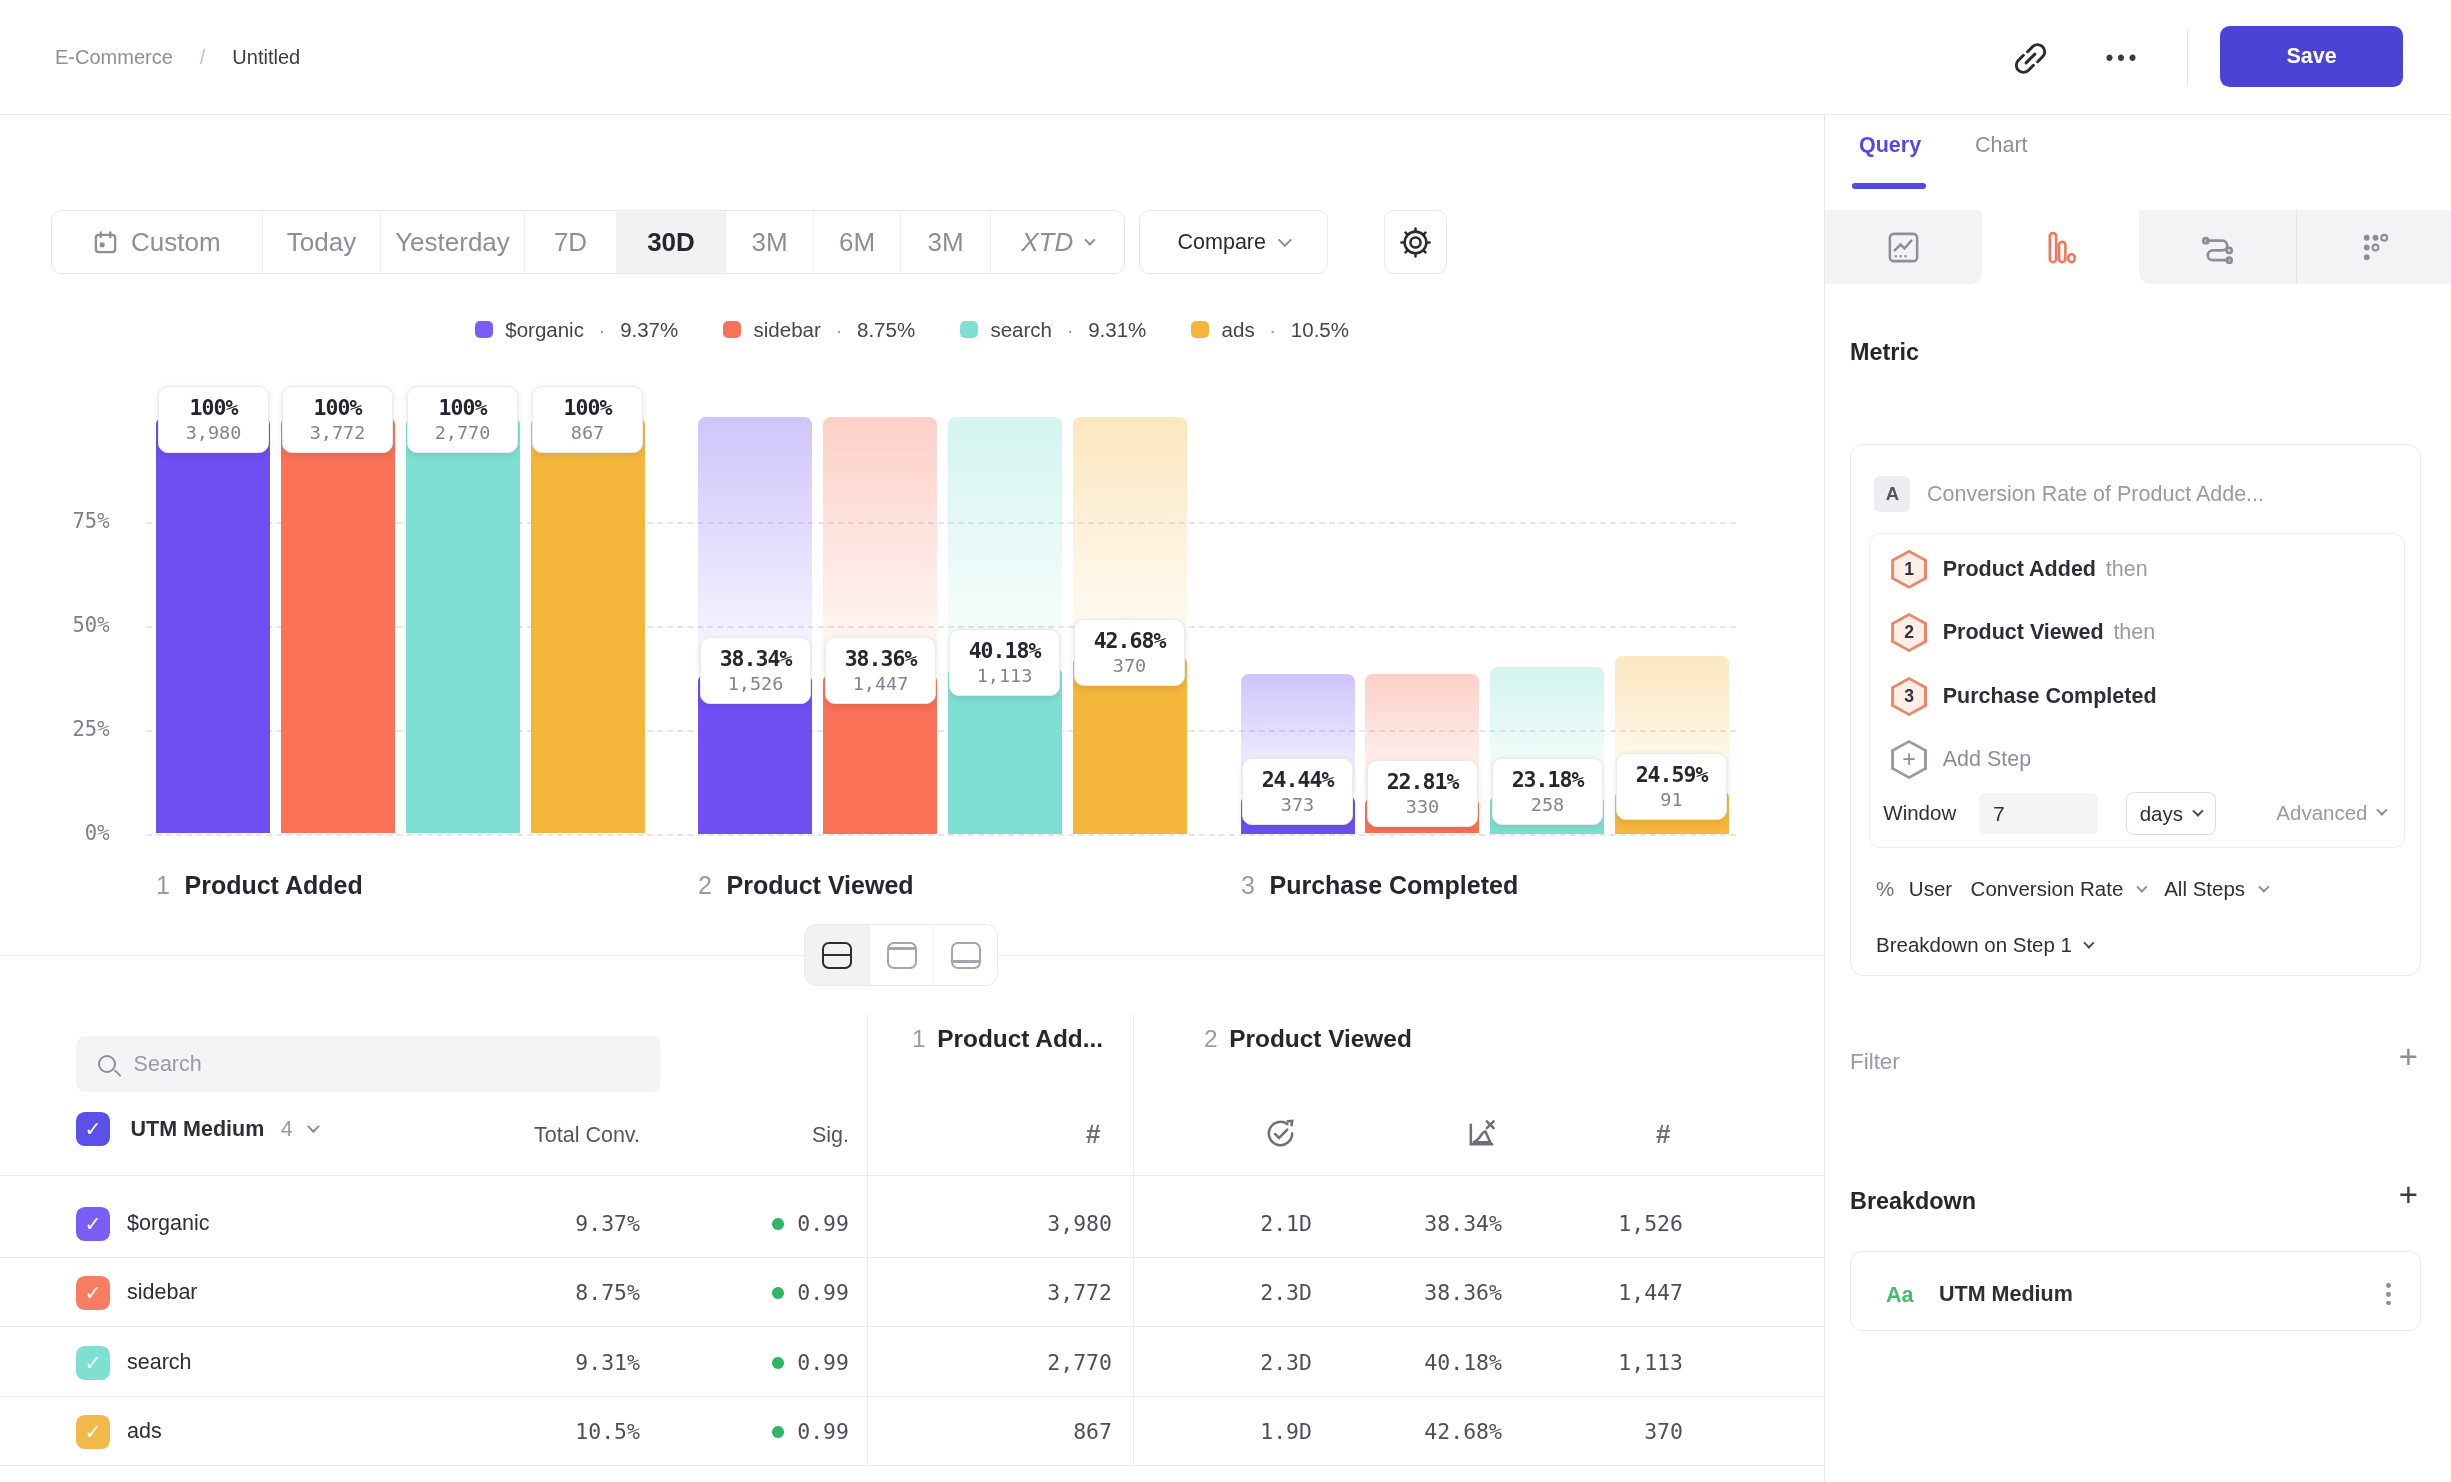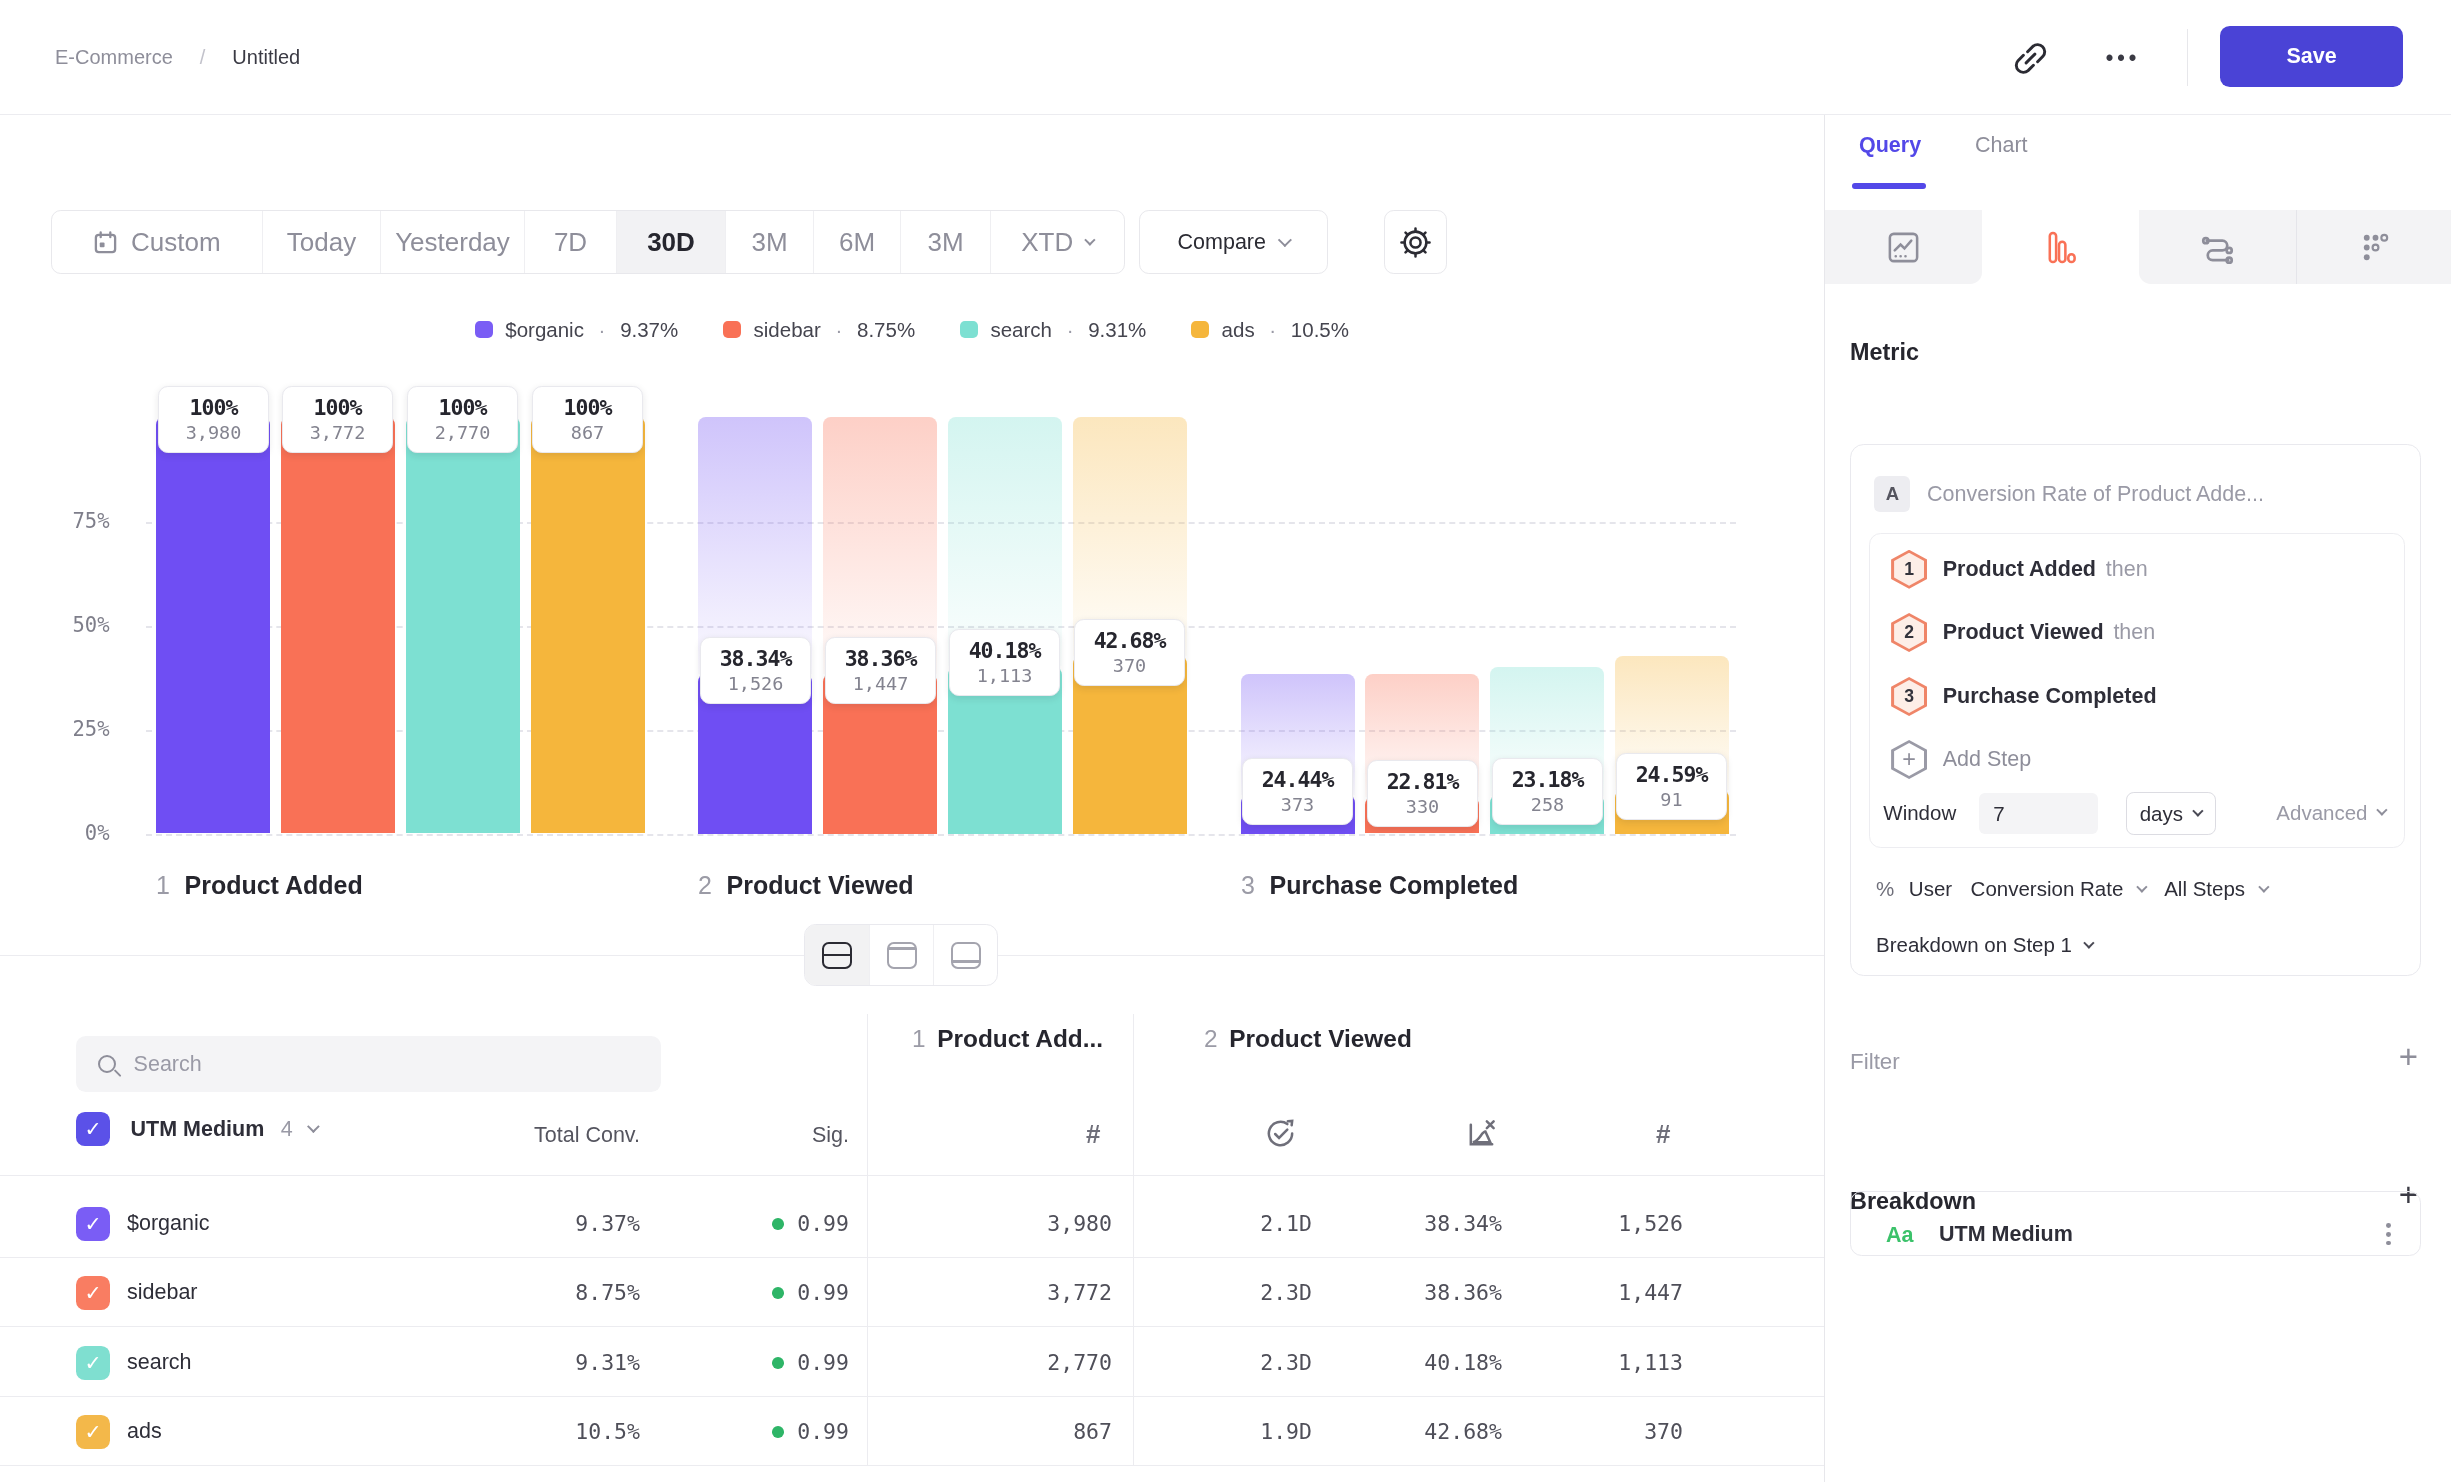--- a/index.html
+++ b/index.html
@@ -156,21 +156,21 @@
     justify-content:center; gap:10.7px; font-size:20.5px; color:#2e2e38; cursor:pointer; }
   #window-adv { position:absolute; right:17.6px; top:8.8px; font-size:20.5px; color:#9a9aa6;
     display:flex; align-items:center; gap:10.7px; cursor:pointer; }
   #measure-row { position:absolute; left:25px; top:432px; display:flex; align-items:center;
     gap:14.6px; font-size:20.5px; }
   #breakdown-on-row { position:absolute; left:25px; top:488px; display:flex; align-items:center;
     gap:12.7px; font-size:20.5px; color:#2e2e38; cursor:pointer; }
   .sec-head { position:absolute; left:25px; font-size:22.4px; }
   .plus-btn { position:absolute; right:27px; width:33px; height:33px; display:flex;
     align-items:center; justify-content:center; font-size:33px; font-weight:300; cursor:pointer; }
-  #bd-card { position:absolute; left:25px; top:1076px; width:571px; height:65px;
+  #bd-card { position:absolute; left:25px; top:1136px; width:571px; height:80px;
     border:1px solid #e9e9ee; border-radius:11.7px; }
   #bd-aa { position:absolute; left:35px; top:31px; font-size:21.5px; font-weight:bold; color:#3bc26a; }
   #bd-label { position:absolute; left:88px; top:30px; font-size:21.5px; font-weight:bold; color:#2e2e38; }
   #bd-kebab { position:absolute; right:27px; top:29px; display:flex; flex-direction:column;
     gap:3.9px; cursor:pointer; padding:2px; }
   #bd-kebab i { width:4.9px; height:4.9px; border-radius:50%; background:#8e8e9a; }
 </style>
 </head>
 <body>
 
@@ -221,21 +221,21 @@
       </div>
       <div class="range-cell" style="width: 88px;">
         <span>3M</span>
       </div>
       <div class="range-cell" style="width: 87px;">
         <span>6M</span>
       </div>
       <div class="range-cell" style="width: 90px;">
         <span>3M</span>
       </div>
-      <div class="range-cell" style="width: 134px;">
+      <div class="range-cell" style="width: 134px; font-style: italic;">
         <span>XTD</span>
         <span class="chev" style="width: 7.8px; height: 7.8px;"></span>
       </div>
     </div>
 
   <div class="tool-btn" id="compare-btn" style="left:1139px; width:189px;">
     <span>Compare</span>
     <span class="chev"></span>
   </div>
 

